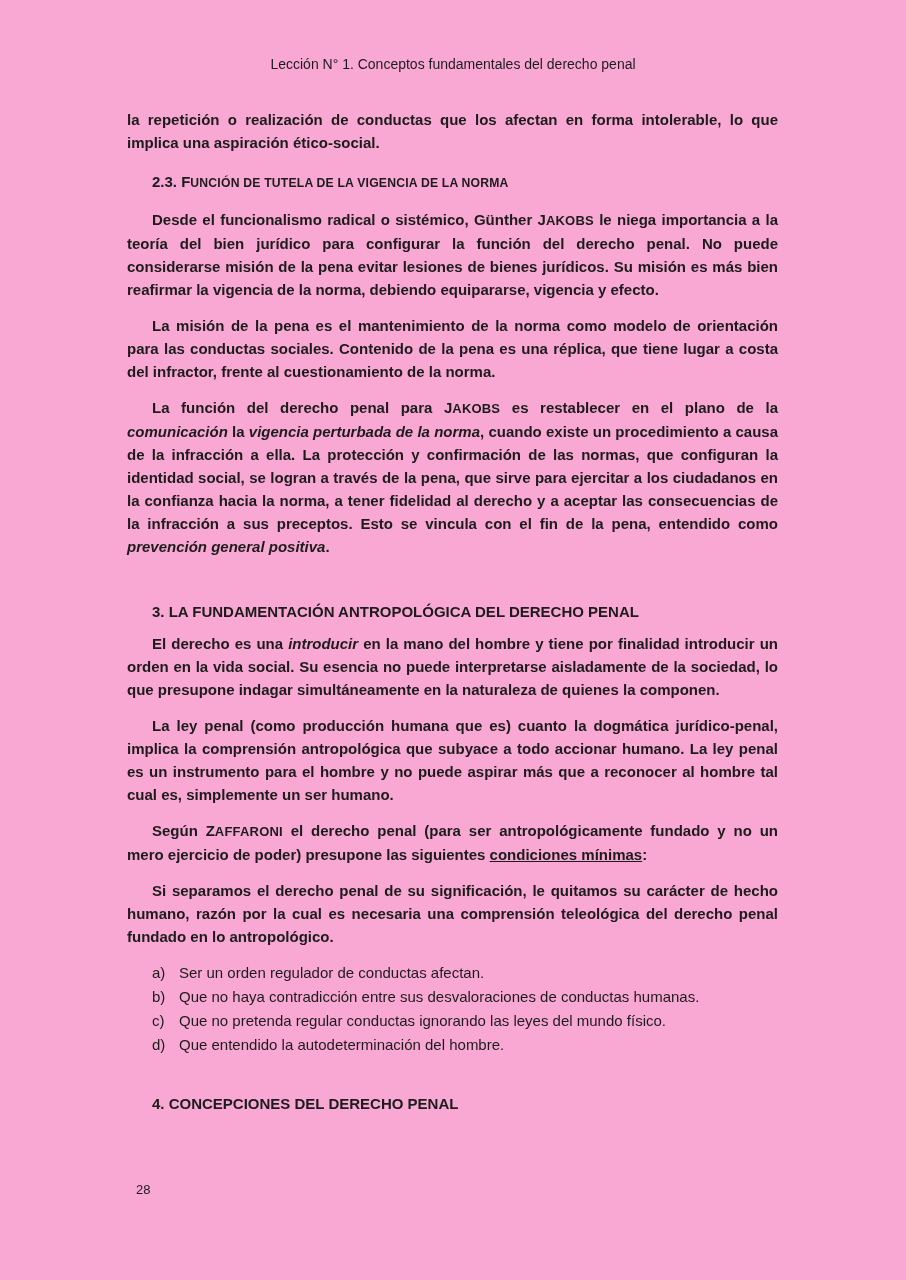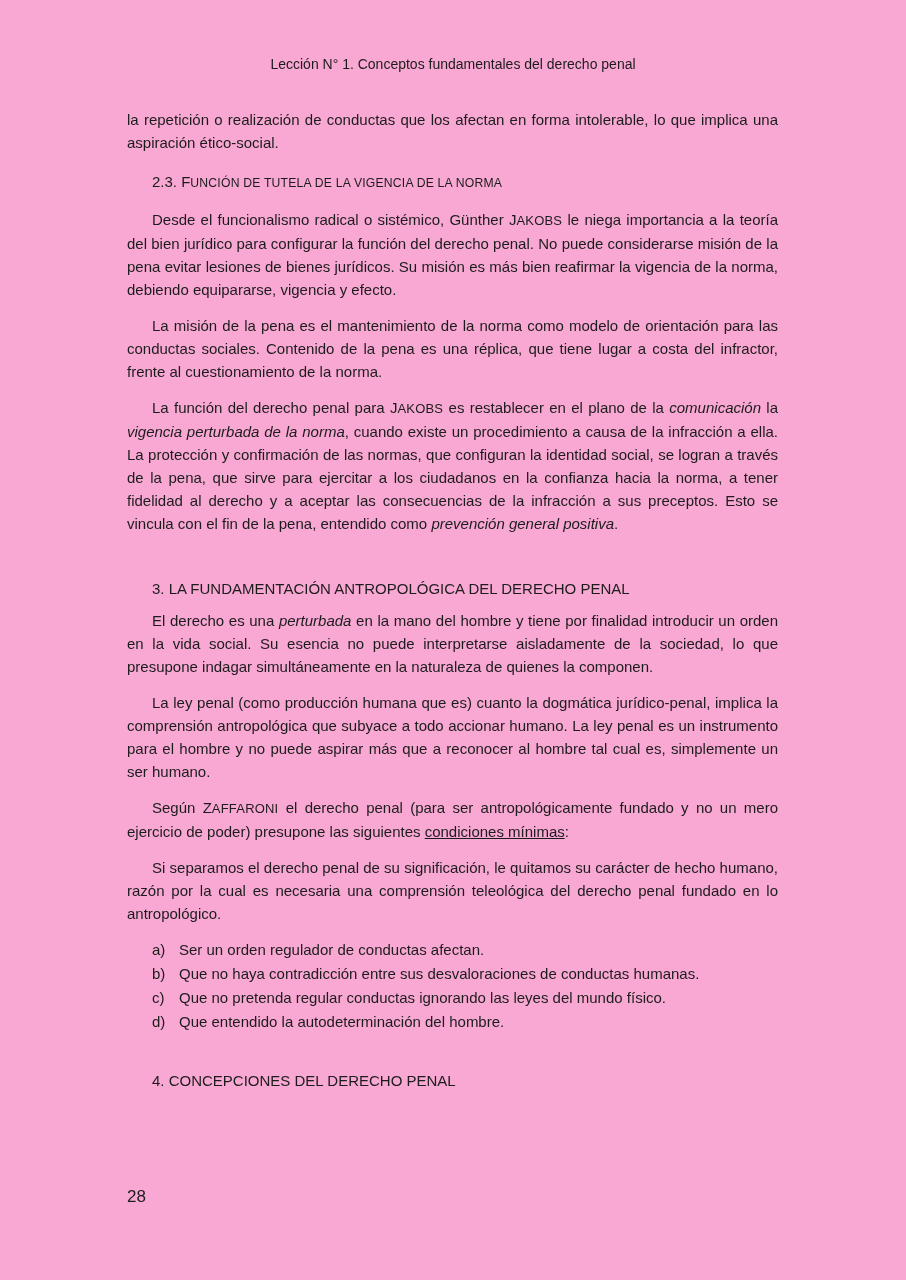--- a/index.html
+++ b/index.html
@@ -21,41 +21,42 @@
   }
   .body-col {
     margin:34px 128px 0 127px;
     font-size:15px;
     line-height:23px;
   }
   p.para {
     margin:0 0 13px 0;
     text-align:justify;
     text-indent:25px;
+    font-weight:bold;
   }
   p.para.no-indent { text-indent:0; }
   .heading {
-    font-weight:normal;
+    font-weight:bold;
     margin:10px 0 13px 25px;
     text-align:left;
   }
   .heading-sub { margin-top:16px; }
   .heading-major { margin-top:42px; margin-bottom:9px; }
   .heading-major-2 { margin-top:36px; margin-bottom:0; }
   .sc { font-size:13px; letter-spacing:0.2px; }
   .heading .sc { font-size:12.2px; }
   .it { font-style:italic; }
   .ul { text-decoration:underline; }
   .cond-list { margin:2px 0 13px 25px; }
   .list-item { display:flex; margin:0 0 1px 0; }
   .list-item .marker { width:27px; flex:0 0 27px; }
   .page-number {
     position:absolute;
-    left:127px; top:1178px;
-    font-size:17px; line-height:23px;margin-top:7px;
+    left:136px; top:1178px;
+    font-size:13px; line-height:23px;
   }
 </style>
 </head>
 <body>
 
 <div class="page">
 
   <div class="running-header">Lección N° 1. Conceptos fundamentales del derecho penal</div>
 
   <div class="body-col">
@@ -65,21 +66,21 @@
     <div class="heading heading-sub"><span>2.3. F</span><span class="sc">UNCIÓN DE TUTELA DE LA VIGENCIA DE LA NORMA</span></div>
 
     <p class="para"><span>Desde el funcionalismo radical o sistémico, Günther J</span><span class="sc">AKOBS</span><span> le niega importancia a la teoría del bien jurídico para configurar la función del derecho penal. No puede considerarse misión de la pena evitar lesiones de bienes jurídicos. Su misión es más bien reafirmar la vigencia de la norma, debiendo equipararse, vigencia y efecto.</span></p>
 
     <p class="para"><span>La misión de la pena es el mantenimiento de la norma como modelo de orientación para las conductas sociales. Contenido de la pena es una réplica, que tiene lugar a costa del infractor, frente al cuestionamiento de la norma.</span></p>
 
     <p class="para"><span>La función del derecho penal para J</span><span class="sc">AKOBS</span><span> es restablecer en el plano de la </span><span class="it">comunicación</span><span> la </span><span class="it">vigencia perturbada de la norma</span><span>, cuando existe un procedimiento a causa de la infracción a ella. La protección y confirmación de las normas, que configuran la identidad social, se logran a través de la pena, que sirve para ejercitar a los ciudadanos en la confianza hacia la norma, a tener fidelidad al derecho y a aceptar las consecuencias de la infracción a sus preceptos. Esto se vincula con el fin de la pena, entendido como </span><span class="it">prevención general positiva</span><span>.</span></p>
 
     <div class="heading heading-major"><span>3. LA FUNDAMENTACIÓN ANTROPOLÓGICA DEL DERECHO PENAL</span></div>
 
-    <p class="para"><span>El derecho es una </span><span class="it">perturbada</span><span> en la mano del hombre y tiene por finalidad introducir un orden en la vida social. Su esencia no puede interpretarse aisladamente de la sociedad, lo que presupone indagar simultáneamente en la naturaleza de quienes la componen.</span></p>
+    <p class="para"><span>El derecho es una </span><span class="it">introducir</span><span> en la mano del hombre y tiene por finalidad introducir un orden en la vida social. Su esencia no puede interpretarse aisladamente de la sociedad, lo que presupone indagar simultáneamente en la naturaleza de quienes la componen.</span></p>
 
     <p class="para"><span>La ley penal (como producción humana que es) cuanto la dogmática jurídico-penal, implica la comprensión antropológica que subyace a todo accionar humano. La ley penal es un instrumento para el hombre y no puede aspirar más que a reconocer al hombre tal cual es, simplemente un ser humano.</span></p>
 
     <p class="para"><span>Según Z</span><span class="sc">AFFARONI</span><span> el derecho penal (para ser antropológicamente fundado y no un mero ejercicio de poder) presupone las siguientes </span><span class="ul">condiciones mínimas</span><span>:</span></p>
 
     <p class="para"><span>Si separamos el derecho penal de su significación, le quitamos su carácter de hecho humano, razón por la cual es necesaria una comprensión teleológica del derecho penal fundado en lo antropológico.</span></p>
 
     <div class="cond-list">
       <div class="list-item">
           <span class="marker">a)</span>

